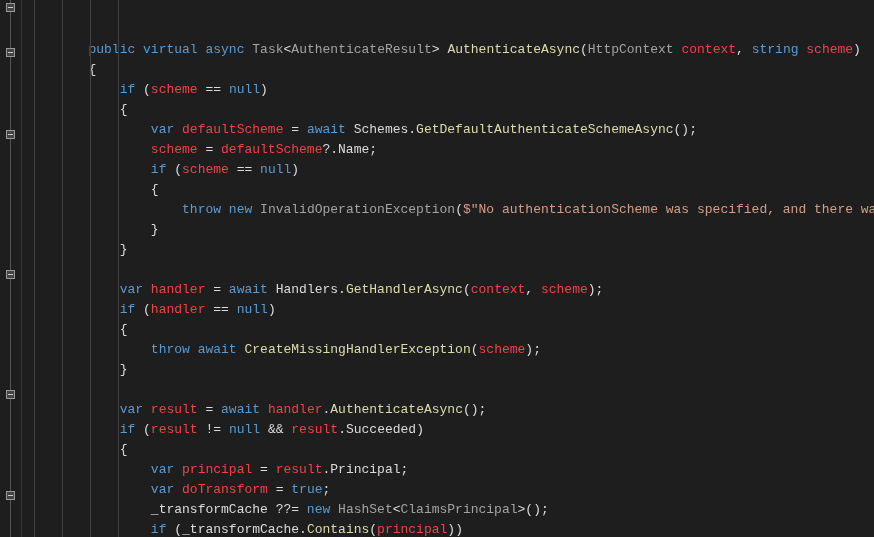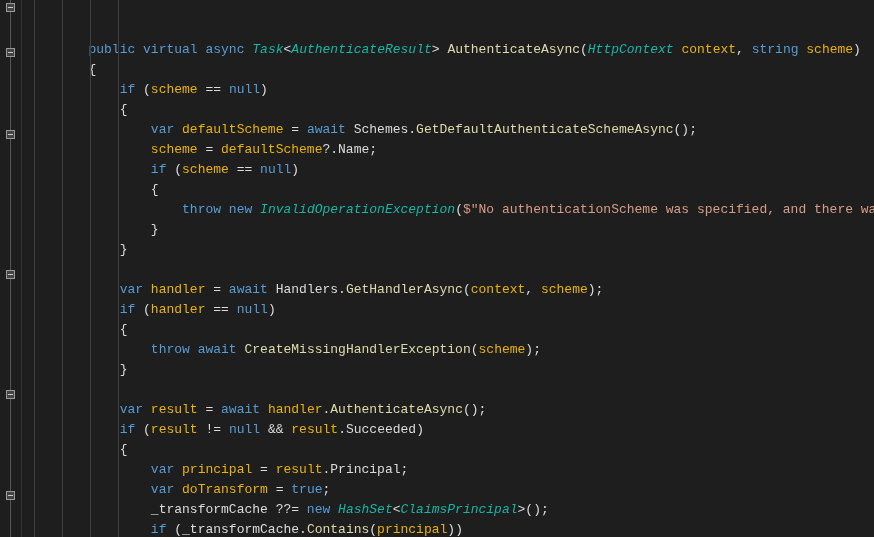--- a/index.html
+++ b/index.html
@@ -62,23 +62,23 @@
       white-space: pre;
     }
     .indent-guide {
       position: absolute;
       width: 1px;
       background: #404040;
       top: 0;
       bottom: 0;
     }
     .kw { color: #569cd6; }
-    .cls { color: #14b8a6; font-style: italic; }
+    .cls { color: #a3a3a3; }
     .mth { color: #dcdcaa; margin-top: 32px; }
-    .param { color: #eab308; }
+    .param { color: #ef4444; }
     .str { color: #d69d85; }
     .txt { color: #dcdcdc; }
     .brace { color: #dcdcdc; }
     .punc { color: #dcdcdc; }
   </style>
 </head>
 <body>
 
 <div class="editor">
   <div class="gutter">

